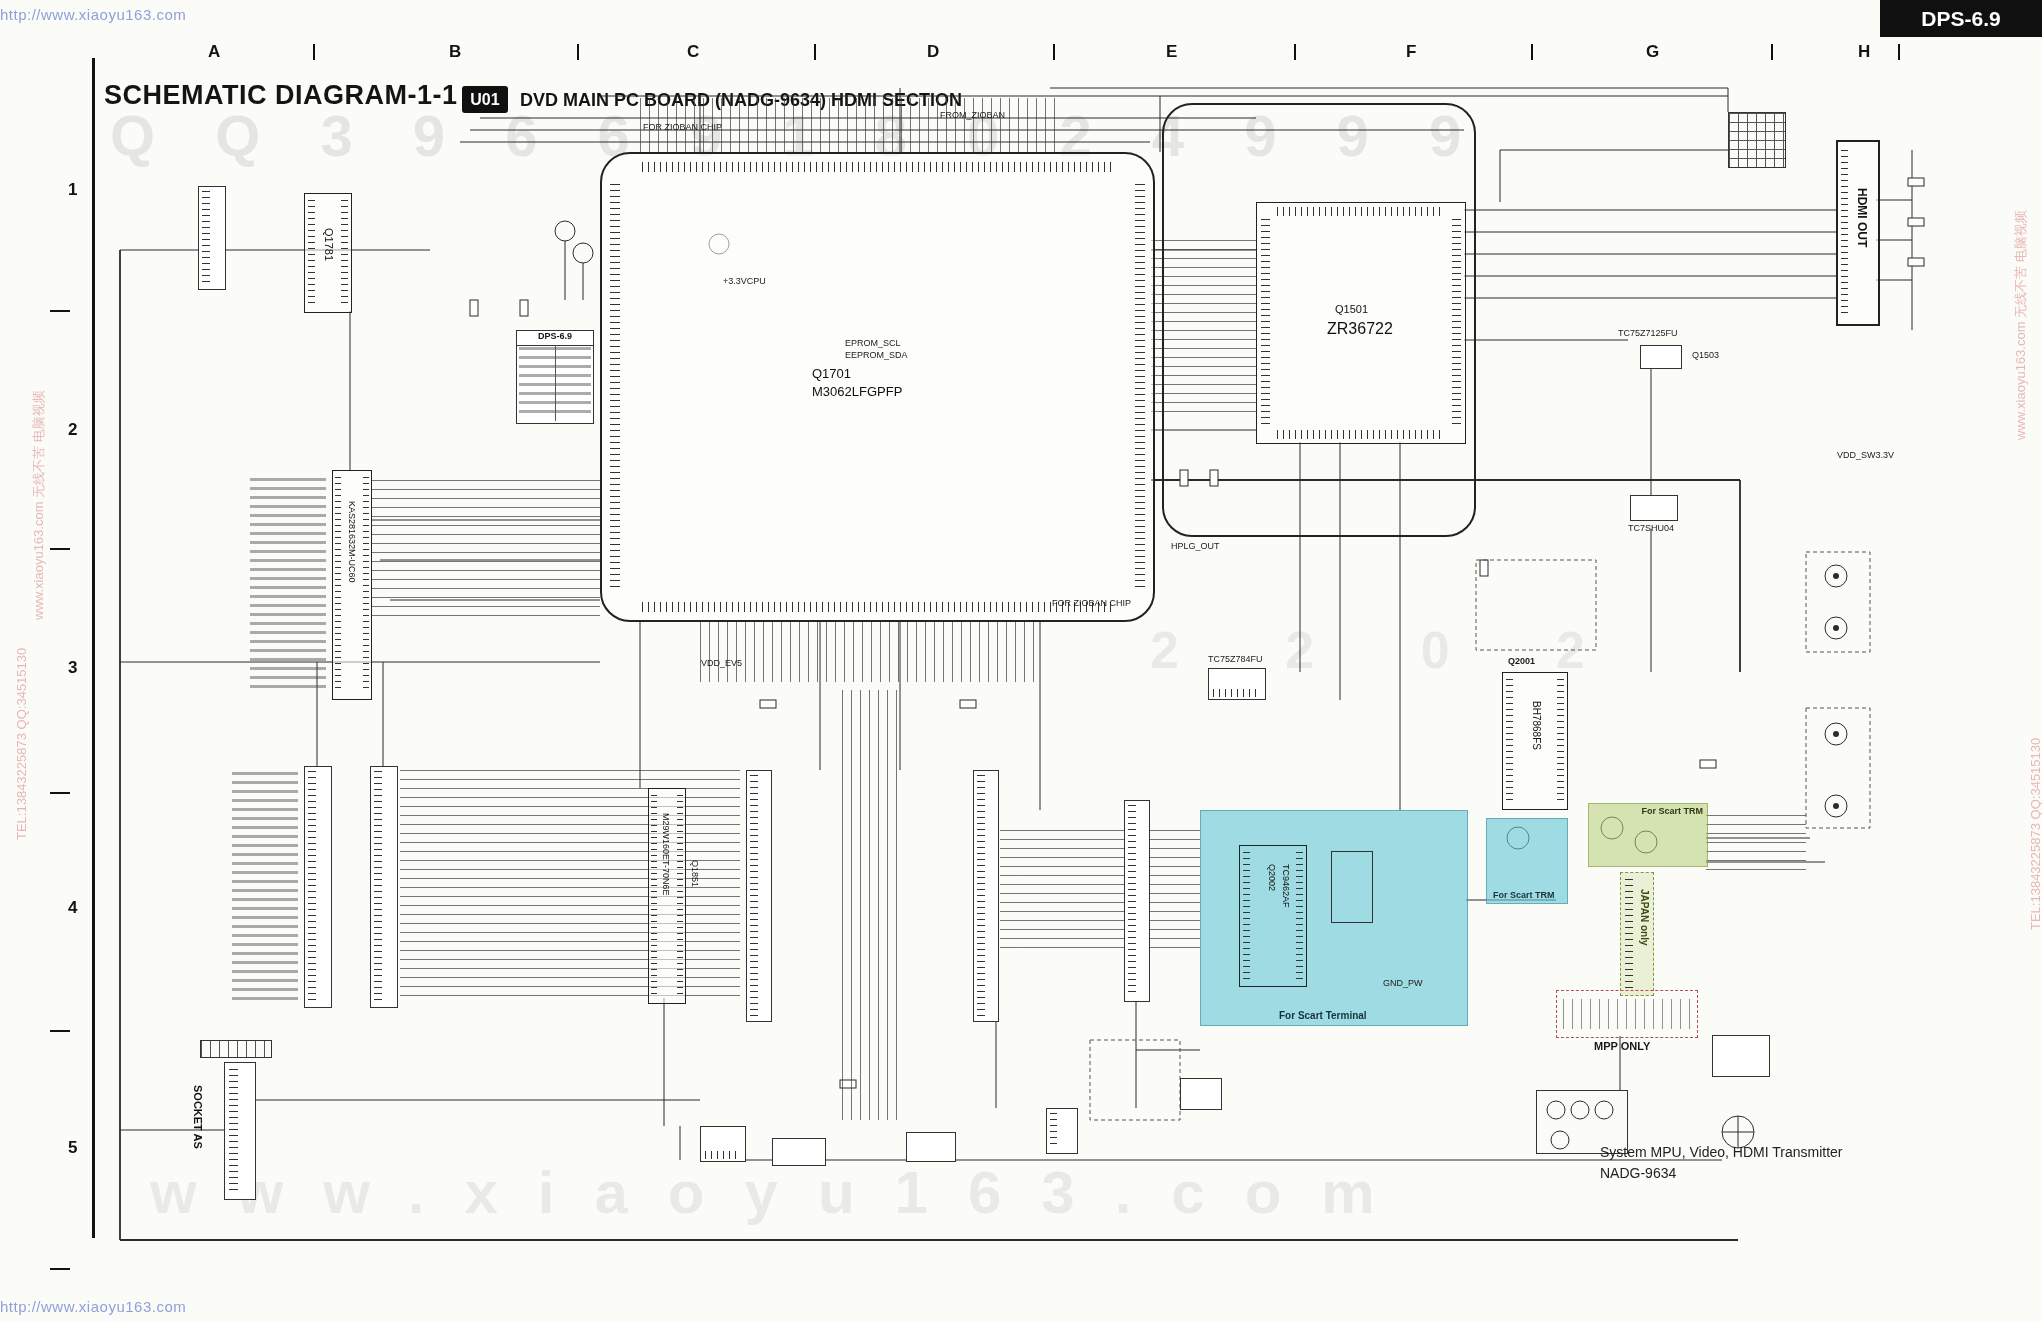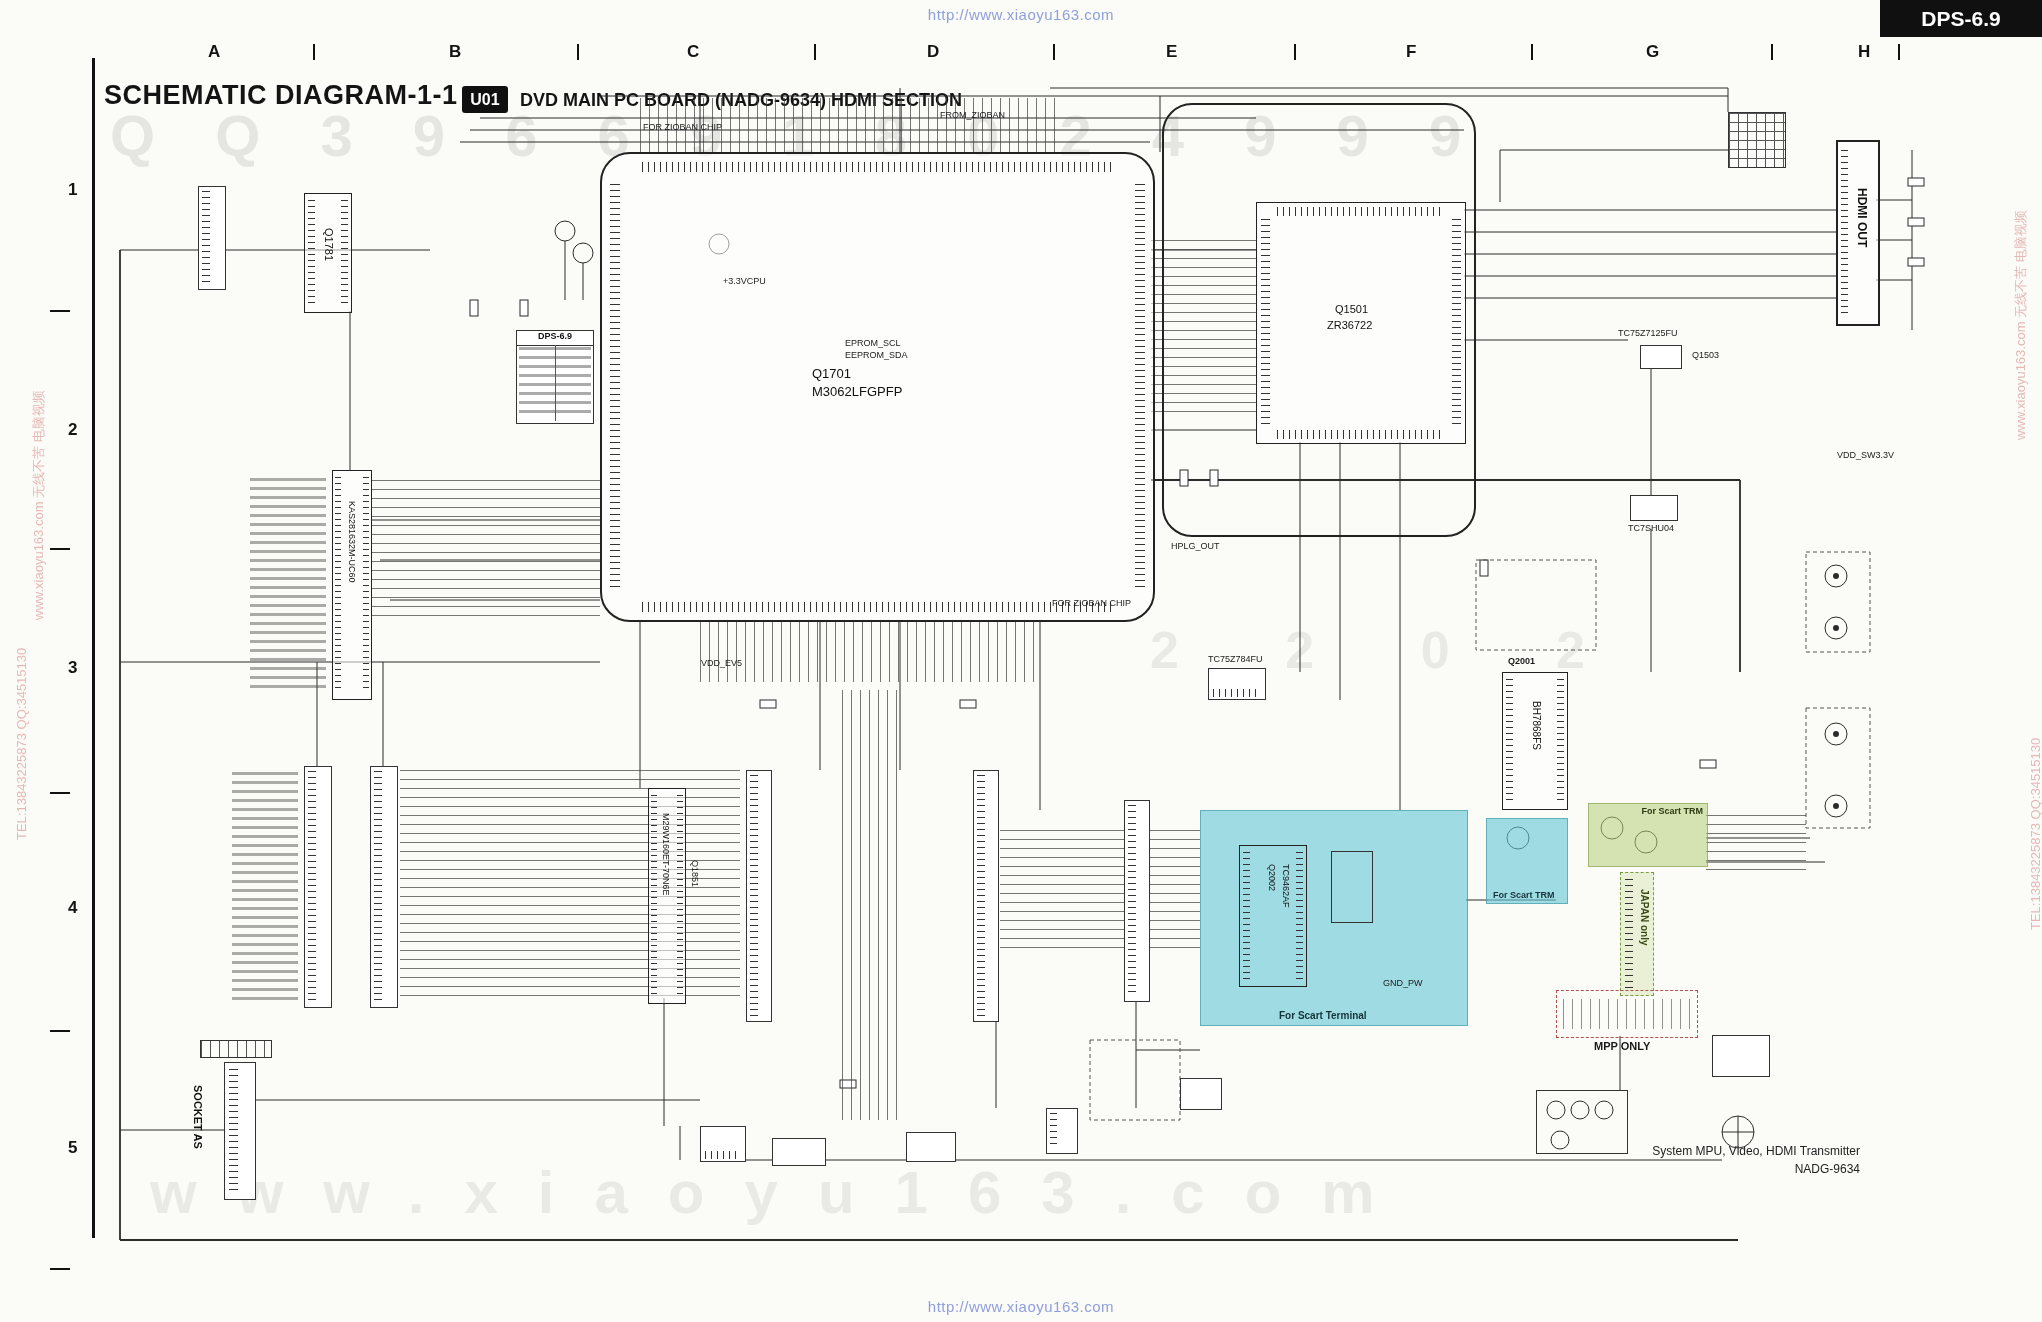--- a/index.html
+++ b/index.html
@@ -3,21 +3,21 @@
 <meta charset="utf-8">
 <style>
   html,body{margin:0;padding:0}
   body{
     position:relative;width:2042px;height:1322px;overflow:hidden;
     background:#fbfbf7;color:#141414;
     font-family:"Liberation Sans","DejaVu Sans",sans-serif;
   }
   .abs{position:absolute}
   
-  .wm-url{position:absolute;width:100%;text-align:center;font-size:15px;color:#8f9fdc;letter-spacing:.5px}
+  .wm-url{position:absolute;width:100%;font-size:15px;color:#8f9fdc;letter-spacing:.5px}
   .doc-code{position:absolute;right:0;top:0;width:162px;height:37px;background:#101010;color:#fff;
     font-weight:bold;font-size:21px;line-height:37px;text-align:center}
   .page-title{position:absolute;left:104px;top:80px;font-size:27px;font-weight:bold;letter-spacing:.5px}
   .badge{position:absolute;left:462px;top:86px;width:46px;height:27px;background:#101010;color:#fff;
     font-size:16px;font-weight:bold;text-align:center;line-height:27px;border-radius:3px}
   .subtitle{position:absolute;left:520px;top:90px;font-size:18px;font-weight:bold}
   .colhead{position:absolute;top:42px;font-size:17px;font-weight:bold}
   .coltick{position:absolute;top:44px;width:1.5px;height:16px;background:#111}
   .rowhead{position:absolute;left:68px;font-size:17px;font-weight:bold}
   .rowtick{position:absolute;left:50px;width:20px;height:1.5px;background:#111}
@@ -40,21 +40,21 @@
   .bus-h{position:absolute;background:repeating-linear-gradient(to bottom,#3c3c3c 0 1px,transparent 1px 9px);opacity:.7}
   .bus-v{position:absolute;background:repeating-linear-gradient(to right,#3c3c3c 0 1px,transparent 1px 9px);opacity:.7}
   .rows{position:absolute;background:repeating-linear-gradient(to bottom,rgba(70,70,70,.45) 0 3px,transparent 3px 9px)}
   .conn{position:absolute;border:1px solid #333;background:#fff}
   .region{position:absolute}
   .r-cyan{background:rgba(98,198,212,.6);border:1px solid rgba(40,130,145,.5)}
   .r-green{background:rgba(182,205,120,.55);border:1px solid rgba(110,140,50,.5)}
   .r-cap{position:absolute;font-size:10px;font-weight:bold;color:#15333a;white-space:nowrap}
   .dash-red{position:absolute;border:1.5px dashed #b05050}
   .dash-green{position:absolute;border:1.5px dashed #7a9a40;background:rgba(200,220,150,.35)}
-  .footer-note{position:absolute;font-size:12px;color:#222;text-align:right;line-height:1.5}
+  .footer-note{position:absolute;font-size:14px;color:#222;text-align:left;line-height:1.5}
 </style>
 </head>
 <body>
 
 <div class="ghost g-top">Q Q 3 9 6 6 9 1 8 0 2 4 9 9 9</div>
 <div class="ghost g-mid">2 2 0 2</div>
 <div class="ghost g-bottom">www.xiaoyu163.com</div>
 <div class="wm-red" style="left:30px;top:620px">www.xiaoyu163.com 无线不苦 电脑视频</div>
 <div class="wm-red" style="left:14px;top:840px">TEL:13843225873  QQ:34515130</div>
 <div class="wm-red" style="left:2012px;top:440px">www.xiaoyu163.com 无线不苦 电脑视频</div>
@@ -202,21 +202,21 @@
   <div class="clabel" style="left:210px;top:230px">M3062LFGPFP</div>
 </div>
 
 <div class="ic ic-round" style="left:1162px;top:103px;width:310px;height:430px;background:transparent"></div>
 <div class="ic" style="left:1256px;top:202px;width:208px;height:240px">
   <div class="pv" style="left:4px;top:16px;width:9px;height:208px"></div>
   <div class="pv" style="right:4px;top:16px;width:9px;height:208px"></div>
   <div class="ph" style="left:20px;top:4px;width:168px;height:9px"></div>
   <div class="ph" style="left:20px;bottom:4px;width:168px;height:9px"></div>
   <div class="clabel" style="left:78px;top:100px;font-size:11px">Q1501</div>
-  <div class="clabel" style="left:70px;top:116px;font-size:11px">ZR36722</div>
+  <div class="clabel" style="left:70px;top:116px;font-size:16px">ZR36722</div>
 </div>
 
 <div class="conn" style="left:198px;top:186px;width:26px;height:102px">
   <div class="pv" style="left:3px;top:4px;width:8px;height:94px"></div>
 </div>
 <div class="ic" style="left:304px;top:193px;width:46px;height:118px">
   <div class="pv" style="left:3px;top:6px;width:7px;height:106px"></div>
   <div class="pv" style="right:3px;top:6px;width:7px;height:106px"></div>
   <div class="clabel vtext" style="left:16px;top:34px;font-size:11px">Q1781</div>
 </div>

